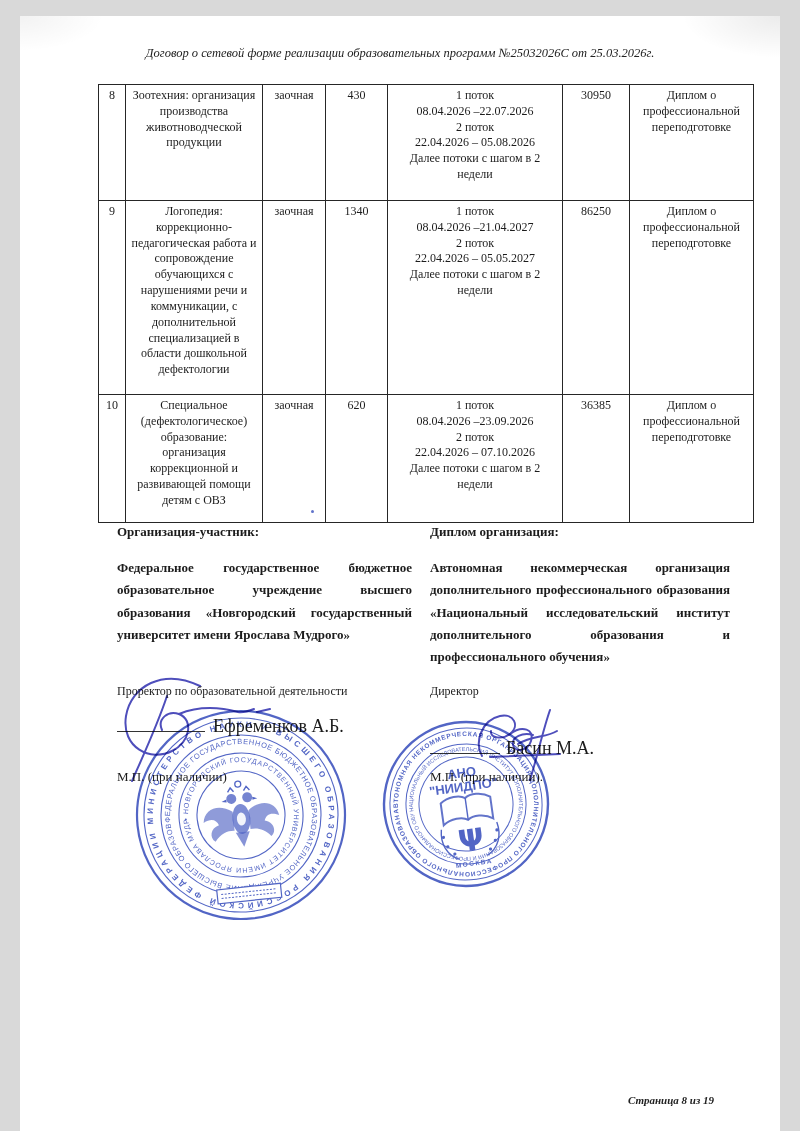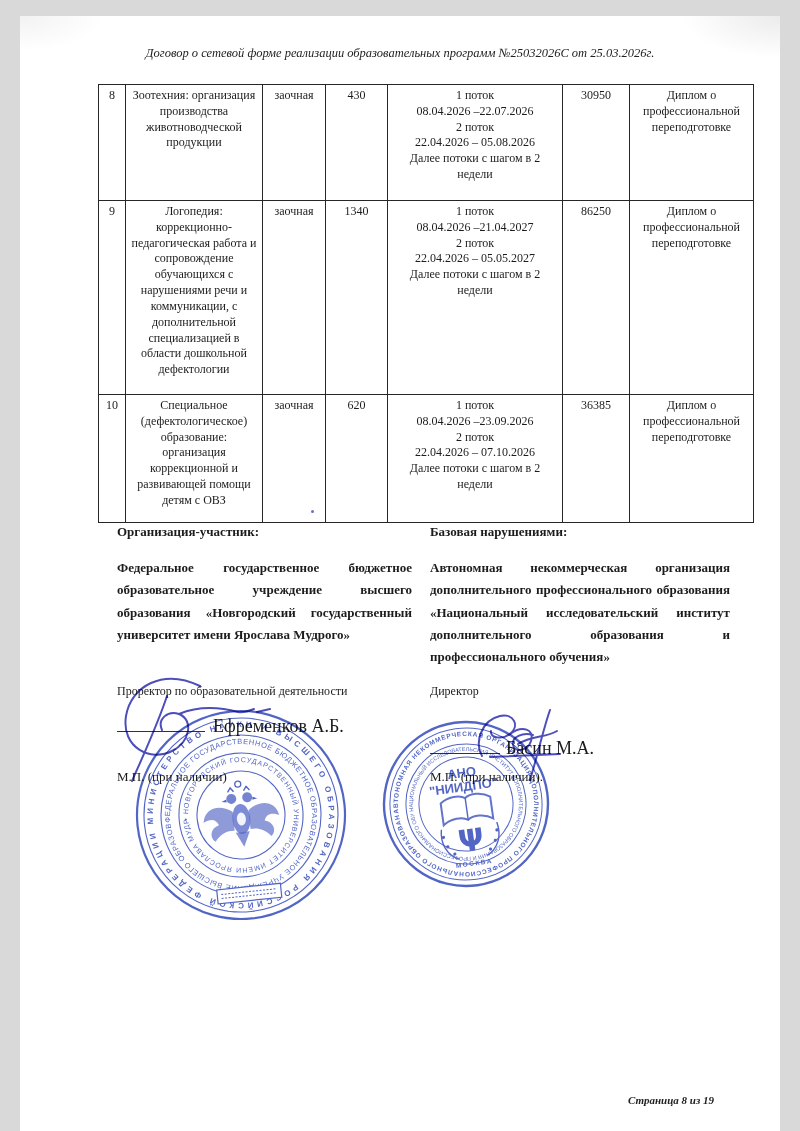--- a/index.html
+++ b/index.html
@@ -125,21 +125,21 @@
     <div class="label">Организация-участник:</div>
     <div class="org-name">Федеральное государственное бюджетное образовательное учреждение высшего образования «Новгородский государственный университет имени Ярослава Мудрого»</div>
     <div class="position">Проректор по образовательной деятельности</div>
     <div class="sig-row">
       <span class="sig-line"></span><span>Ефременков А.Б.</span>
     </div>
     <div class="mp-note">М.П. (при наличии)</div>
   </div>
 
   <div class="party party-right">
-    <div class="label">Базовая нарушениями:</div>
+    <div class="label">Диплом организация:</div>
     <div class="org-name">Автономная некоммерческая организация дополнительного профессионального образования «Национальный исследовательский институт дополнительного образования и профессионального обучения»</div>
     <div class="position">Директор</div>
     <div class="sig-row">
       <span class="sig-line"></span><span>Басин М.А.</span>
     </div>
     <div class="mp-note">М.П. (при наличии).</div>
   </div>
 
   <svg class="ink stamp" style="left:112px;top:690px" width="218" height="218" viewBox="0 0 218 218">
     <g transform="rotate(-6 109 109)" fill="none" stroke="#3a50bd">

